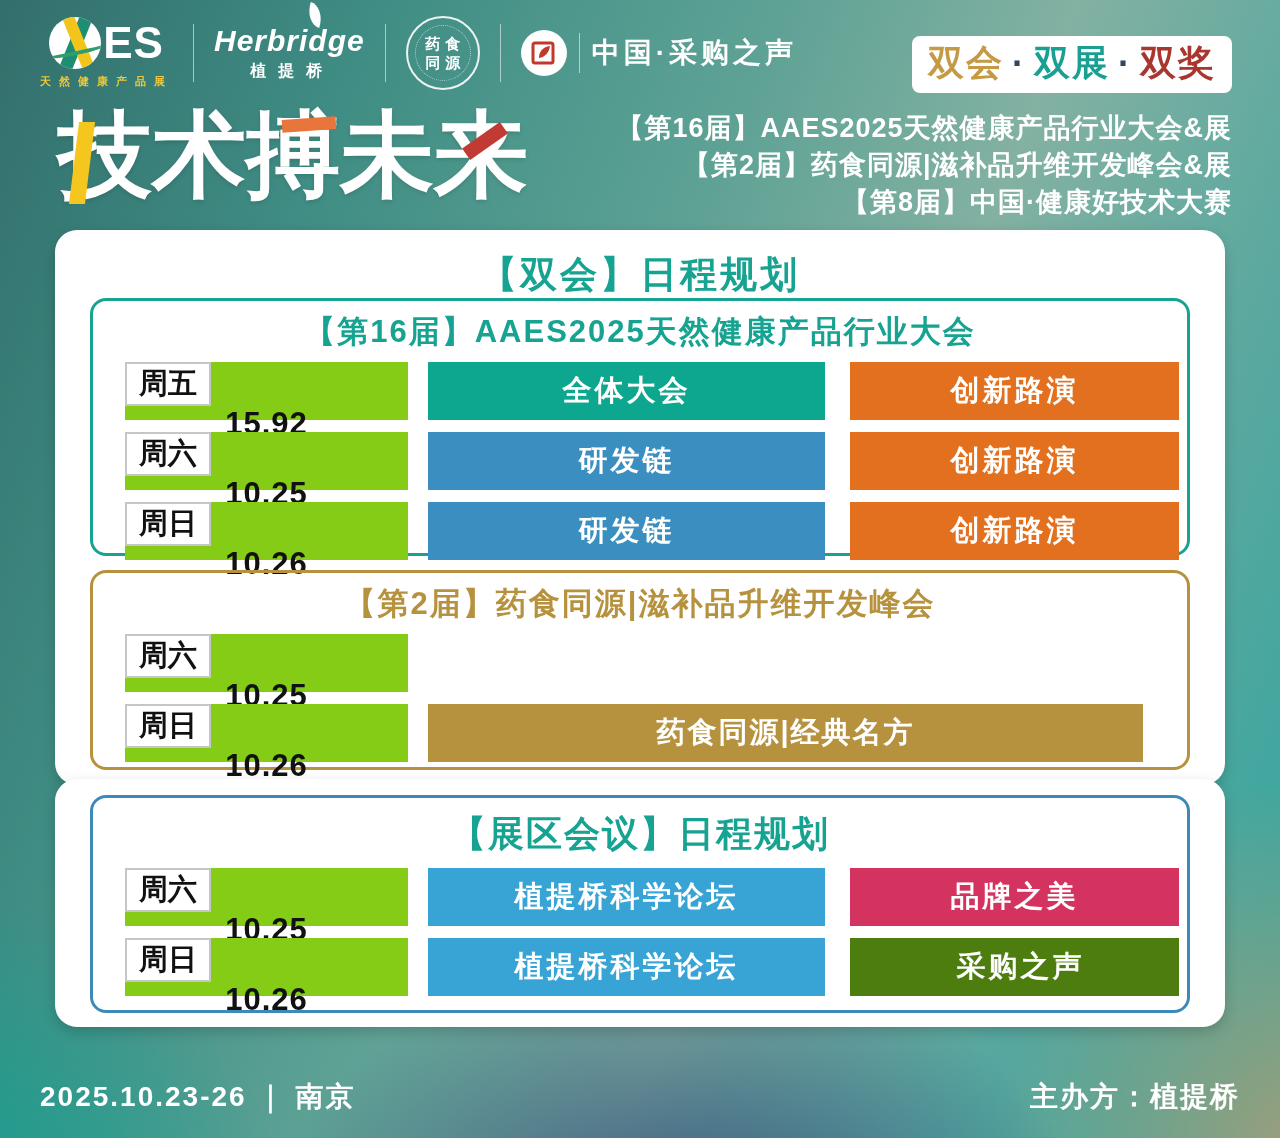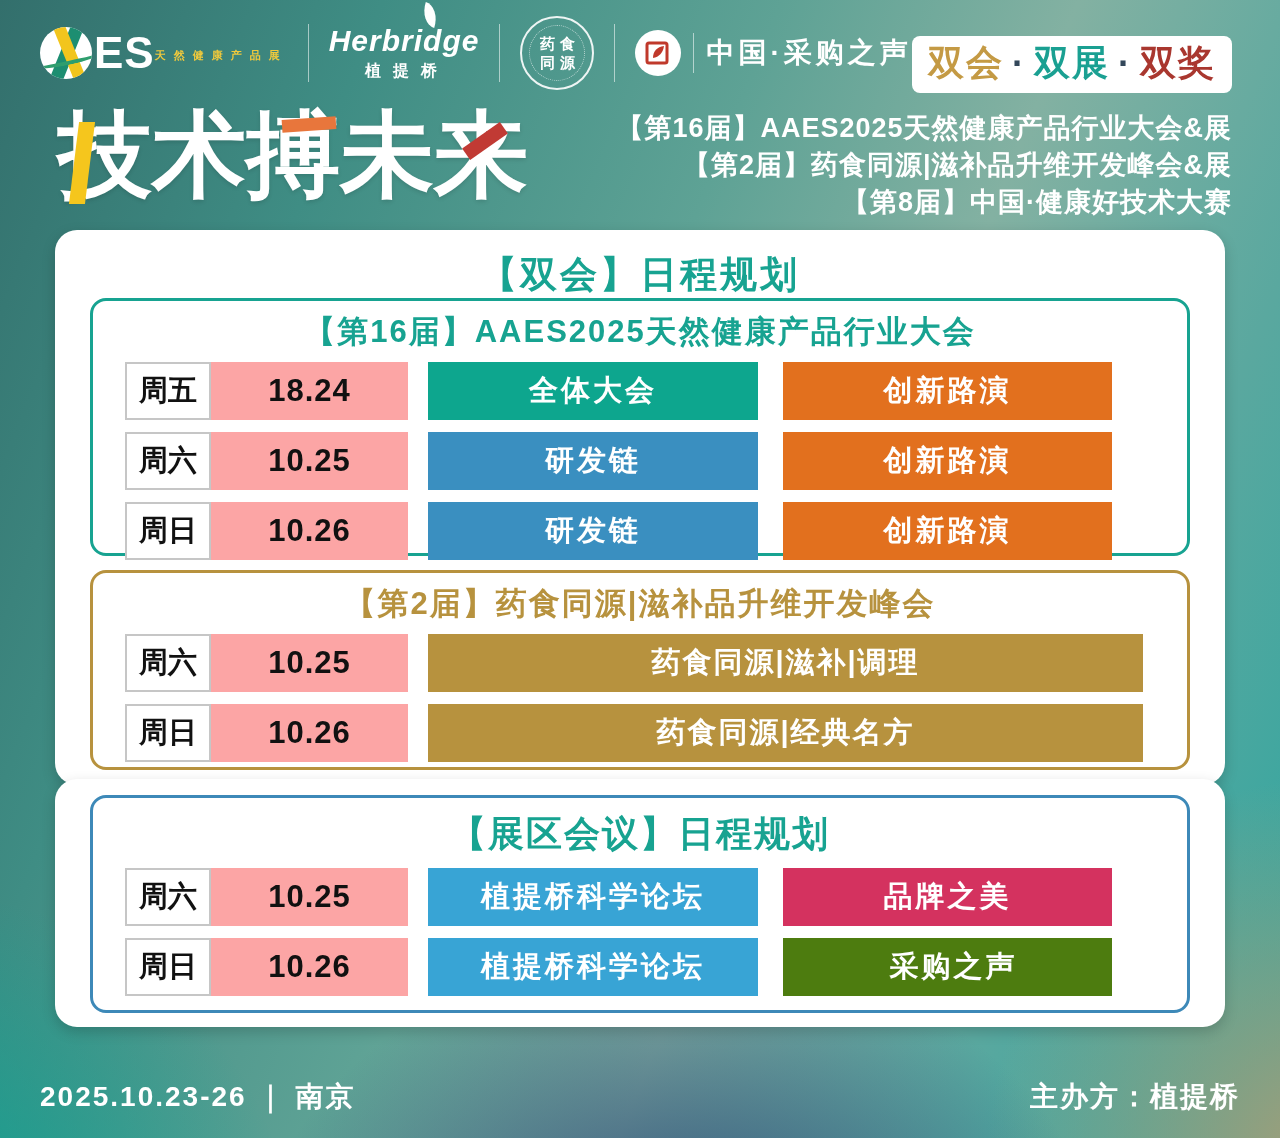--- a/index.html
+++ b/index.html
@@ -10,21 +10,21 @@
     background:
       radial-gradient(46% 40% at 53% 112%, #2c4a78 0%, rgba(44,74,120,0) 72%),
       radial-gradient(36% 48% at 103% 103%, #a89e77 0%, rgba(168,158,119,0) 72%),
       radial-gradient(42% 48% at -6% 112%, #0ca392 0%, rgba(12,163,146,0) 70%),
       linear-gradient(112deg, #336f6c 0%, #3f8d84 22%, #5ea295 45%, #83b1a2 62%, #5aa89f 80%, #2ea6a0 100%);
   }
 
   
   .logo-row{ position:absolute; top:16px; left:40px; display:flex; align-items:center; gap:20px; }
   .vdiv{ width:1px; height:58px; background:rgba(255,255,255,.55); }
-  .aes{ display:flex; flex-direction:row; align-items:center; }
+  .aes{ display:flex; flex-direction:column; align-items:center; }
   .aes-mark{ display:flex; align-items:center; gap:2px; }
   .aes-circle{ width:52px; height:52px; border-radius:50%; background:#fff; position:relative; overflow:hidden; }
   .aes-circle .bar-g{ position:absolute; left:20px; top:-6px; width:13px; height:66px; background:#1d8e71; transform:rotate(22deg); }
   .aes-circle .bar-y{ position:absolute; left:24px; top:-6px; width:12px; height:66px; background:#f2c51d; transform:rotate(-22deg); }
   .aes-circle .swoosh{ position:absolute; left:-4px; top:28px; width:64px; height:10px; border-radius:50%;
     border-bottom:4px solid #2f9e6e; transform:rotate(-12deg); }
   .aes-letters{ color:#fff; font-size:44px; font-weight:900; letter-spacing:1px; line-height:52px; }
   .aes-sub{ margin-top:5px; color:#f0c93c; font-size:11px; font-weight:700; letter-spacing:8px; white-space:nowrap; }
   .hb{ text-align:center; position:relative; }
   .hb-name{ color:#fff; font-size:30px; font-weight:900; font-style:italic; letter-spacing:1px; }
@@ -68,26 +68,26 @@
   .box-green{ top:68px; height:258px; border-color:#17a391; }
   .box-gold{ top:340px; height:200px; border-color:#b7923e; }
   .box-blue{ top:16px; height:218px; border-color:#3d89b8; }
   .box-title{ text-align:center; font-size:31px; font-weight:900; padding-top:10px; letter-spacing:2px; }
   .box-green .box-title{ color:#17a391; }
   .box-gold .box-title{ color:#b7923e; }
   .box-blue .box-title{ color:#17a391; font-size:36px; padding-top:12px; }
 
   .rows{ margin-top:9px; padding:0 0 0 32px; display:flex; flex-direction:column; gap:12px; }
   .row{ display:flex; height:58px; }
-  .date-strip{ width:283px; background:#fca5a5; display:flex; align-items:stretch; }
+  .date-strip{ width:283px; background:#84cc16; display:flex; align-items:stretch;flex-direction:column; }
   .day-box{ width:86px; background:#fff; border:2px solid #c6c6c6; display:flex; align-items:center;
     justify-content:center; font-size:29px; font-weight:900; color:#111; }
   .date{ flex:1; display:flex; align-items:center; justify-content:center; font-size:31px; font-weight:800; color:#111; letter-spacing:1px; }
   .block{ display:flex; align-items:center; justify-content:center; color:#fff; font-size:29px; font-weight:900; letter-spacing:3px; }
-  .b1{ width:330px; margin-left:20px; }
+  .b1{ width:397px; margin-left:20px; }
   .b2{ width:329px; margin-left:25px; }
   .bwide{ width:715px; margin-left:20px; letter-spacing:2px; }
 
   
   .footer-left{ position:absolute; left:40px; bottom:22px; color:#fff; font-size:28px; font-weight:800; letter-spacing:2px; }
   .footer-right{ position:absolute; right:40px; bottom:22px; color:#fff; font-size:28px; font-weight:800; letter-spacing:2px; }
 </style>
 </head>
 <body>
 
@@ -156,21 +156,21 @@
 
   <div class="card card1">
     <div class="card-title">【双会】日程规划</div>
 
     <div class="inner-box box-green">
       <div class="box-title">【第16届】AAES2025天然健康产品行业大会</div>
       <div class="rows">
         <div class="row">
           <div class="date-strip">
             <div class="day-box">周五</div>
-            <div class="date">18.24</div>
+            <div class="date">15.92</div>
           </div>
           <div class="block b1" style="background-color: rgb(13, 166, 142);">全体大会</div>
           <div class="block b2" style="background-color: rgb(226, 112, 30);">创新路演</div>
         </div>
         <div class="row">
           <div class="date-strip">
             <div class="day-box">周六</div>
             <div class="date">10.25</div>
           </div>
           <div class="block b1" style="background-color: rgb(58, 143, 192);">研发链</div>
@@ -188,21 +188,20 @@
     </div>
 
     <div class="inner-box box-gold">
       <div class="box-title">【第2届】药食同源|滋补品升维开发峰会</div>
       <div class="rows">
         <div class="row">
           <div class="date-strip">
             <div class="day-box">周六</div>
             <div class="date">10.25</div>
           </div>
-          <div class="block bwide" style="background-color: rgb(183, 146, 62);">药食同源|滋补|调理</div>
         </div>
         <div class="row">
           <div class="date-strip">
             <div class="day-box">周日</div>
             <div class="date">10.26</div>
           </div>
           <div class="block bwide" style="background-color: rgb(183, 146, 62);">药食同源|经典名方</div>
         </div>
       </div>
     </div>

